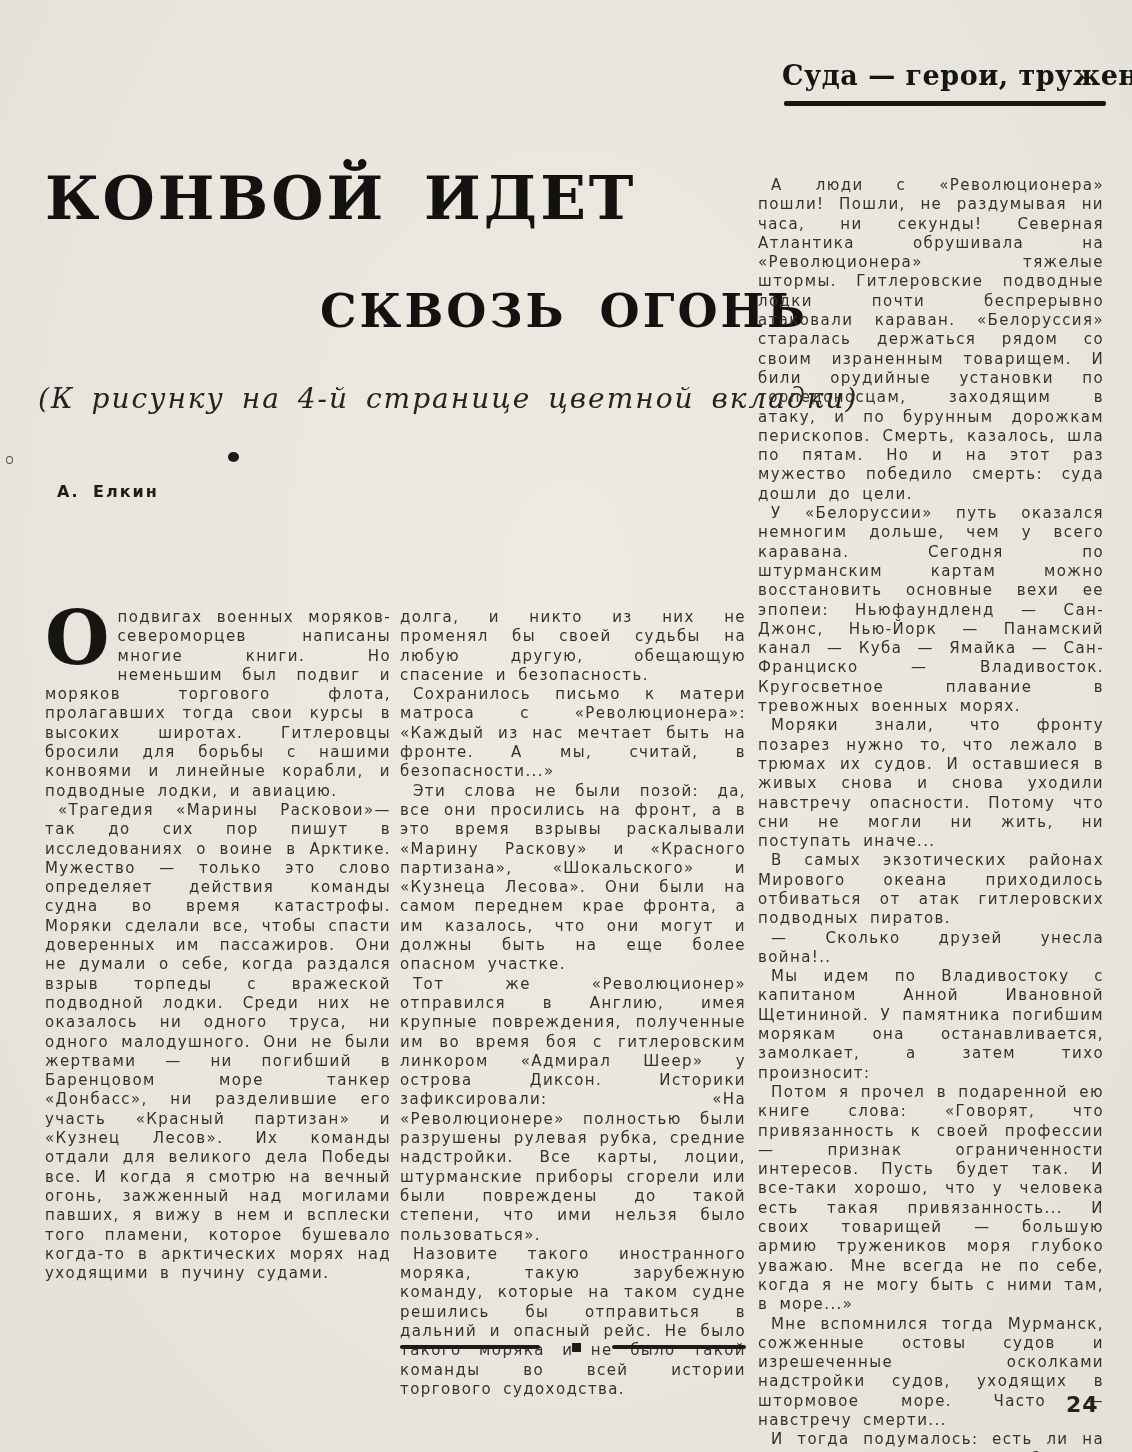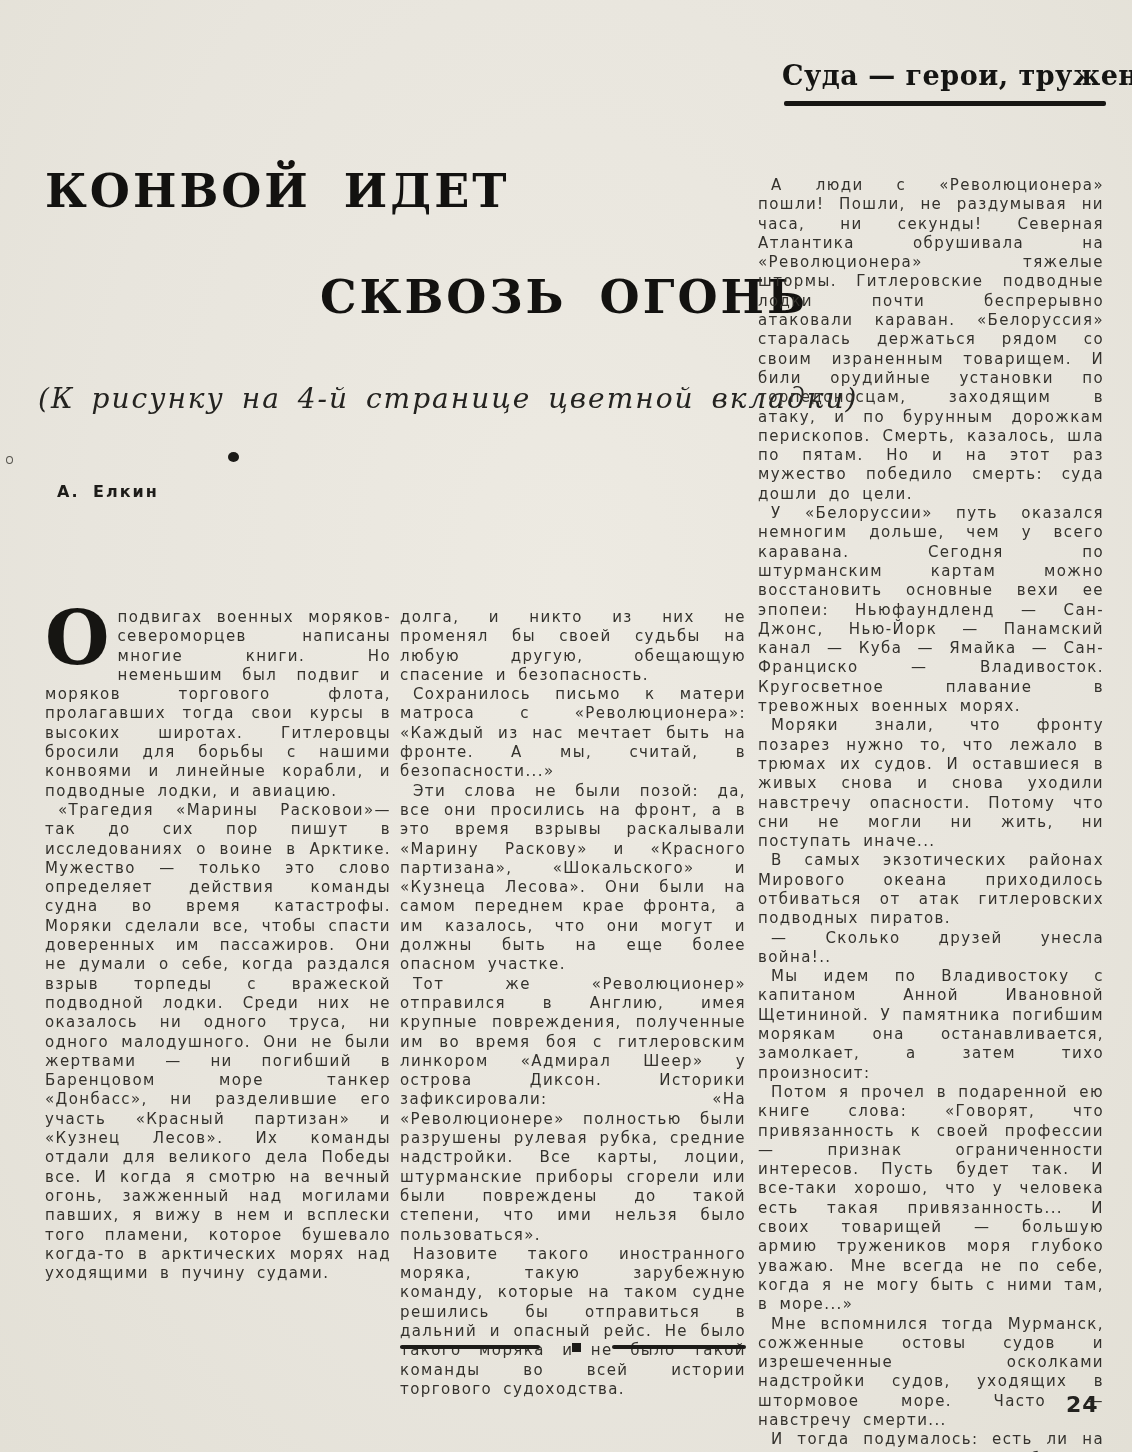--- a/index.html
+++ b/index.html
@@ -17,21 +17,21 @@
     font-family:"DejaVu Serif", serif;
     font-weight:bold;font-size:27px;letter-spacing:0.5px;
     color:#151513;text-align:center;white-space:nowrap;
   }
   .section-rule{
     position:absolute;left:784px;top:101px;width:322px;height:5px;
     background:#17161­3;background-color:#171613;border-radius:2px;
   }
   .title{position:absolute;left:45px;top:168px;margin:0;
     font-family:"DejaVu Serif", serif;font-weight:bold;color:#131210;}
-  .title-line1{font-size:46px;letter-spacing:3px;word-spacing:14px;line-height:1;white-space:nowrap;}
+  .title-line1{font-size:60px;letter-spacing:3px;word-spacing:14px;line-height:1;white-space:nowrap;}
   .title-line2{font-size:46px;letter-spacing:3px;word-spacing:14px;line-height:1;margin-top:60px;margin-left:275px;white-space:nowrap;}
   .subtitle{
     position:absolute;left:38px;top:382px;width:720px;
     font-family:"DejaVu Serif", serif;font-style:italic;
     font-size:28px;letter-spacing:2px;word-spacing:6px;color:#242320;white-space:nowrap;
   }
   .ink-dot{position:absolute;left:228px;top:452px;width:11px;height:10px;border-radius:50%;background:#1c1b18;}
   .ink-speck{position:absolute;left:6px;top:456px;width:5px;height:6px;border-radius:50%;border:1px solid #55534d;}
   .author{
     position:absolute;left:57px;top:482px;

